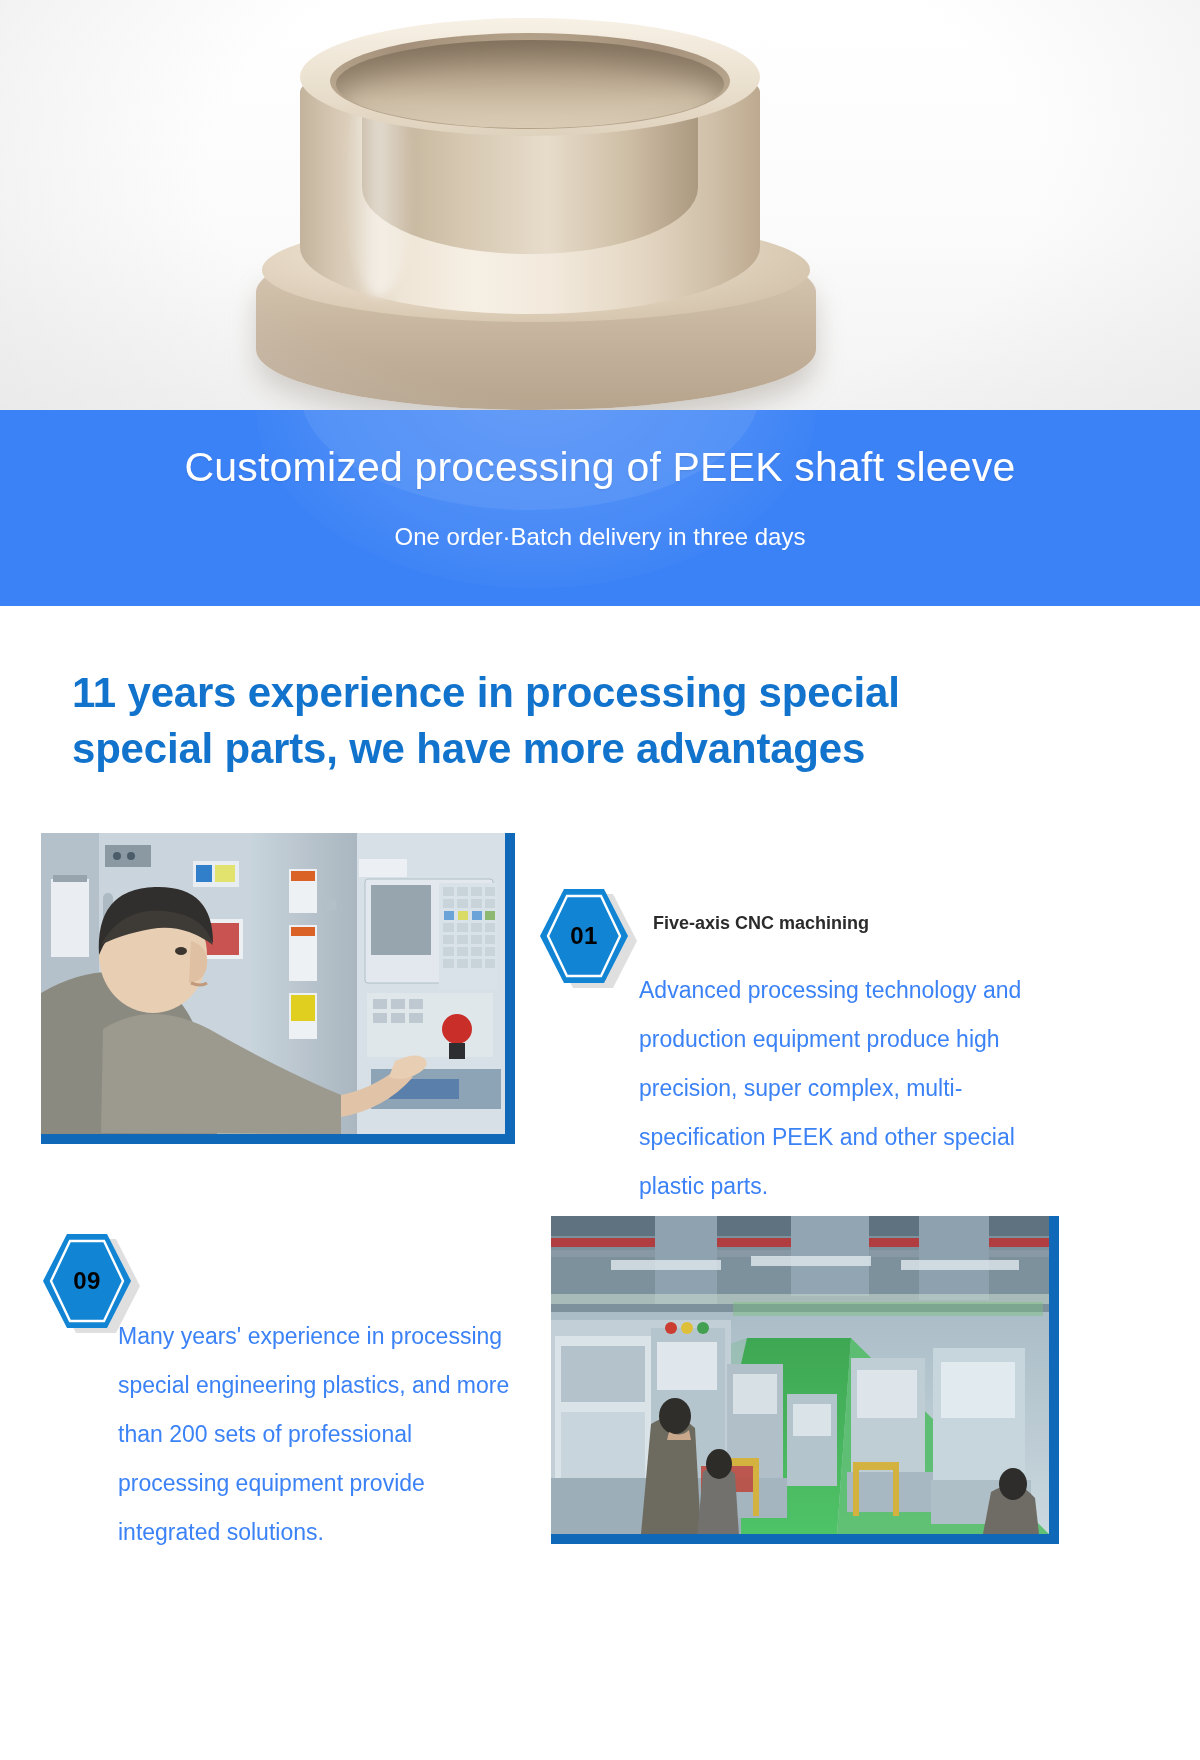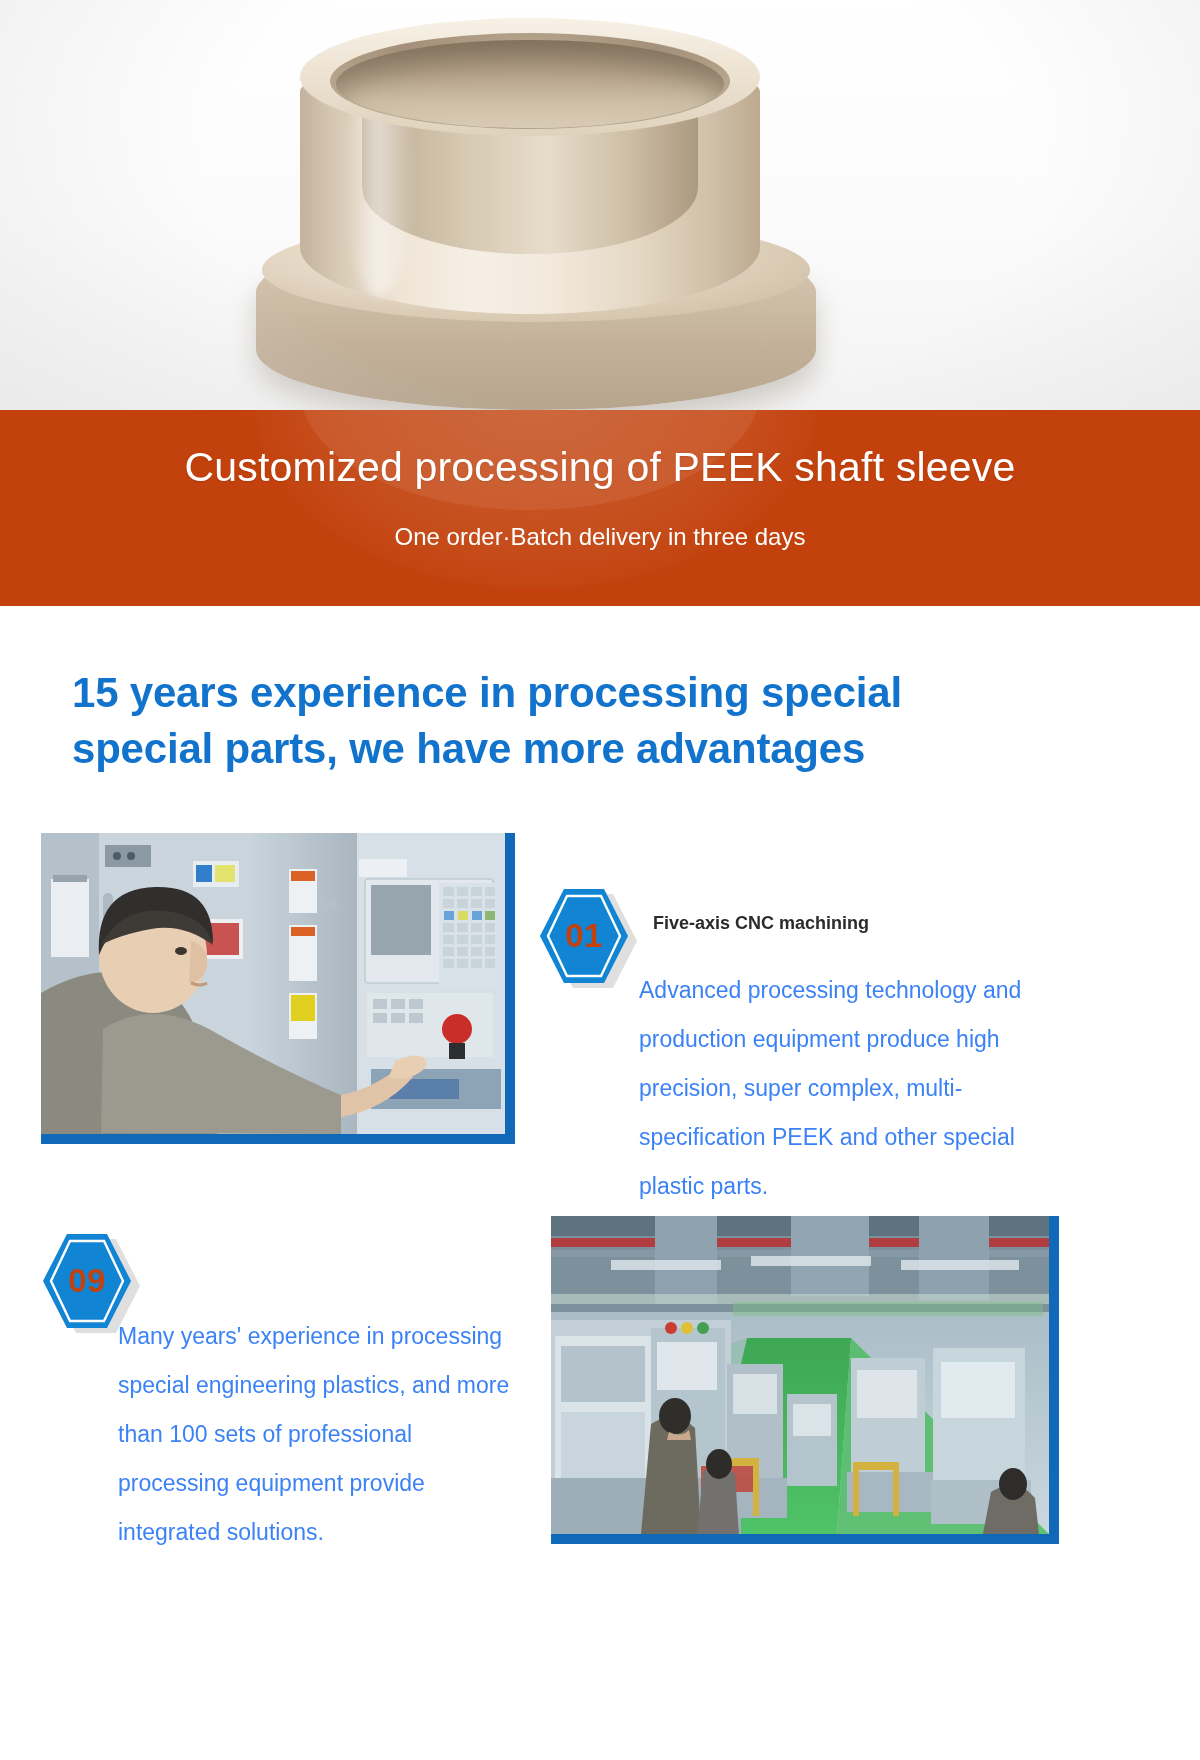--- a/index.html
+++ b/index.html
@@ -65,21 +65,21 @@
   }
   .bore-wall{
     position:absolute; left:362px; top:78px; width:336px; height:176px;
     background: linear-gradient(90deg,#bcab92 0%,#d6c8b1 30%,#e7dccb 55%,#cdbda4 80%,#ab9980 100%);
     border-radius: 0 0 50% 50% / 0 0 38% 38%;
   }
 
   
   .banner{
     position:absolute; left:0; top:410px; width:1200px; height:196px;
-    background:#c2410c; overflow:hidden;
+    background:#3b82f6; overflow:hidden;
   }
   .banner-tint{
     position:absolute; left:256px; top:-182px; width:560px; height:360px;
     background: radial-gradient(ellipse at 50% 40%, rgba(255,255,255,.16) 0%, rgba(255,255,255,.07) 55%, rgba(255,255,255,0) 78%);
     border-radius:50%;
   }
   .banner-tint2{
     position:absolute; left:300px; top:-200px; width:460px; height:300px;
     background: rgba(255,255,255,.07);
     border-radius: 0 0 50% 50% / 0 0 40% 40%;
@@ -115,21 +115,21 @@
     background:#d9e2e6; overflow:hidden;
   }
   .photo-svg{ display:block; width:100%; height:100%; }
 
   .hexwrap{ position:absolute; width:94px; height:104px; }
   .hex1{ left:537px; top:884px; }
   .hex2{ left:40px; top:1229px; }
   .hexwrap svg{ display:block; overflow:visible; }
   .hex-num{
     position:absolute; inset:0; display:flex; align-items:center; justify-content:center;
-    color:#c2410c; font-size:33px; font-weight:700; letter-spacing:.5px;
+    color:#000000; font-size:24px; font-weight:700; letter-spacing:.5px;
     padding-bottom:1px;
   }
 
   .card-title{
     position:absolute; color:#2b2b2b; font-size:18px; font-weight:700;
   }
   .c1-title{ left:653px; top:913px; }
   .c2-title{ left:153px; top:1258px; }
 
   .card-body{
@@ -156,21 +156,21 @@
   </div>
 
   <div class="banner">
     <div class="banner-tint"></div>
     <div class="banner-tint2"></div>
     <div class="banner-title">Customized processing of PEEK shaft sleeve</div>
     <div class="banner-sub">One order·Batch delivery in three days</div>
   </div>
 
   <div class="sec-heading">
-    <div>15 years experience in processing special</div>
+    <div>11 years experience in processing special</div>
     <div>special parts, we have more advantages</div>
   </div>
 
   <div class="card1-photo">
     <svg class="photo-svg" viewBox="0 0 464 301" preserveAspectRatio="none">
       <defs>
         <linearGradient id="g1" x1="0" y1="0" x2="0" y2="1">
           <stop offset="0" stop-color="#e4ebee"></stop>
             <stop offset="1" stop-color="#c3ced4"></stop>
         </linearGradient>
@@ -275,21 +275,21 @@
   <div class="card-body c1-body">Advanced processing technology and production equipment produce high precision, super complex, multi-specification PEEK and other special plastic parts.</div>
 
   <div class="hexwrap hex2">
     <svg width="94" height="104" viewBox="0 0 94 104">
       <polygon points="27,5 67,5 91,52 67,99 27,99 3,52" fill="#b9b9b9" opacity="0.45" transform="translate(9,5)"></polygon>
       <polygon points="27,5 67,5 91,52 67,99 27,99 3,52" fill="#1184d3"></polygon>
       <polygon points="30,12 64,12 83,52 64,92 30,92 11,52" fill="none" stroke="#ffffff" stroke-width="2.4"></polygon>
     </svg>
     <div class="hex-num">09</div>
   </div>
-  <div class="card-body c2-body">Many years' experience in processing special engineering plastics, and more than 100 sets of professional processing equipment provide integrated solutions.</div>
+  <div class="card-body c2-body">Many years' experience in processing special engineering plastics, and more than 200 sets of professional processing equipment provide integrated solutions.</div>
 
   <div class="card2-photo">
     <svg class="photo-svg" viewBox="0 0 498 318" preserveAspectRatio="none">
       <defs>
         <linearGradient id="w1" x1="0" y1="0" x2="0" y2="1">
           <stop offset="0" stop-color="#9fb2bc"></stop>
             <stop offset="1" stop-color="#cfdbe0"></stop>
         </linearGradient>
         <linearGradient id="floor" x1="0" y1="0" x2="0" y2="1">
           <stop offset="0" stop-color="#3da84f"></stop>

